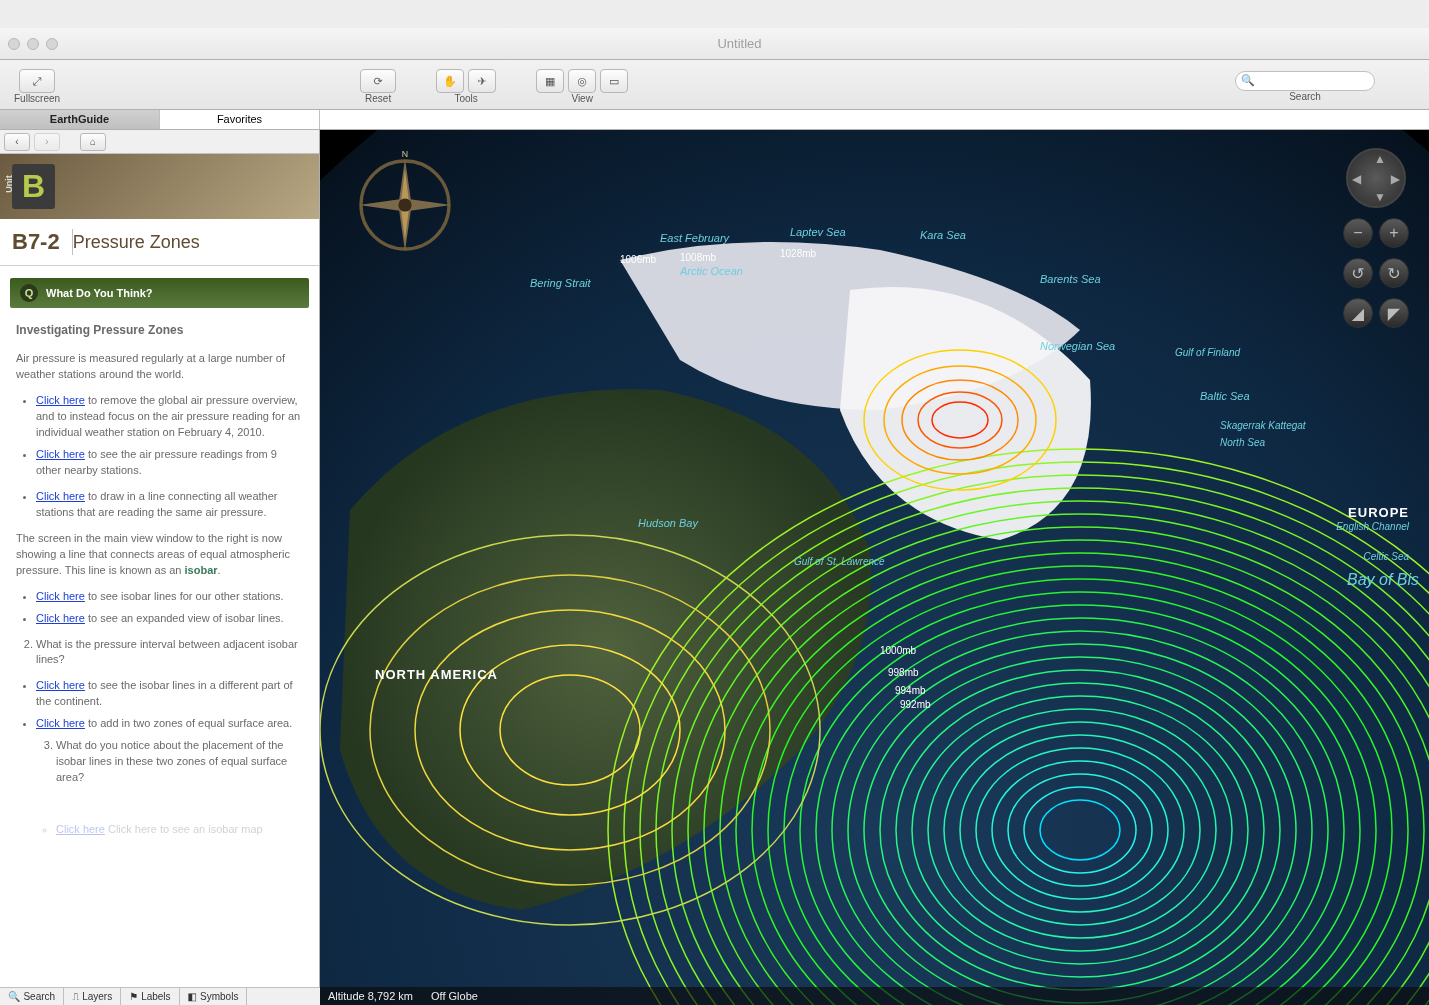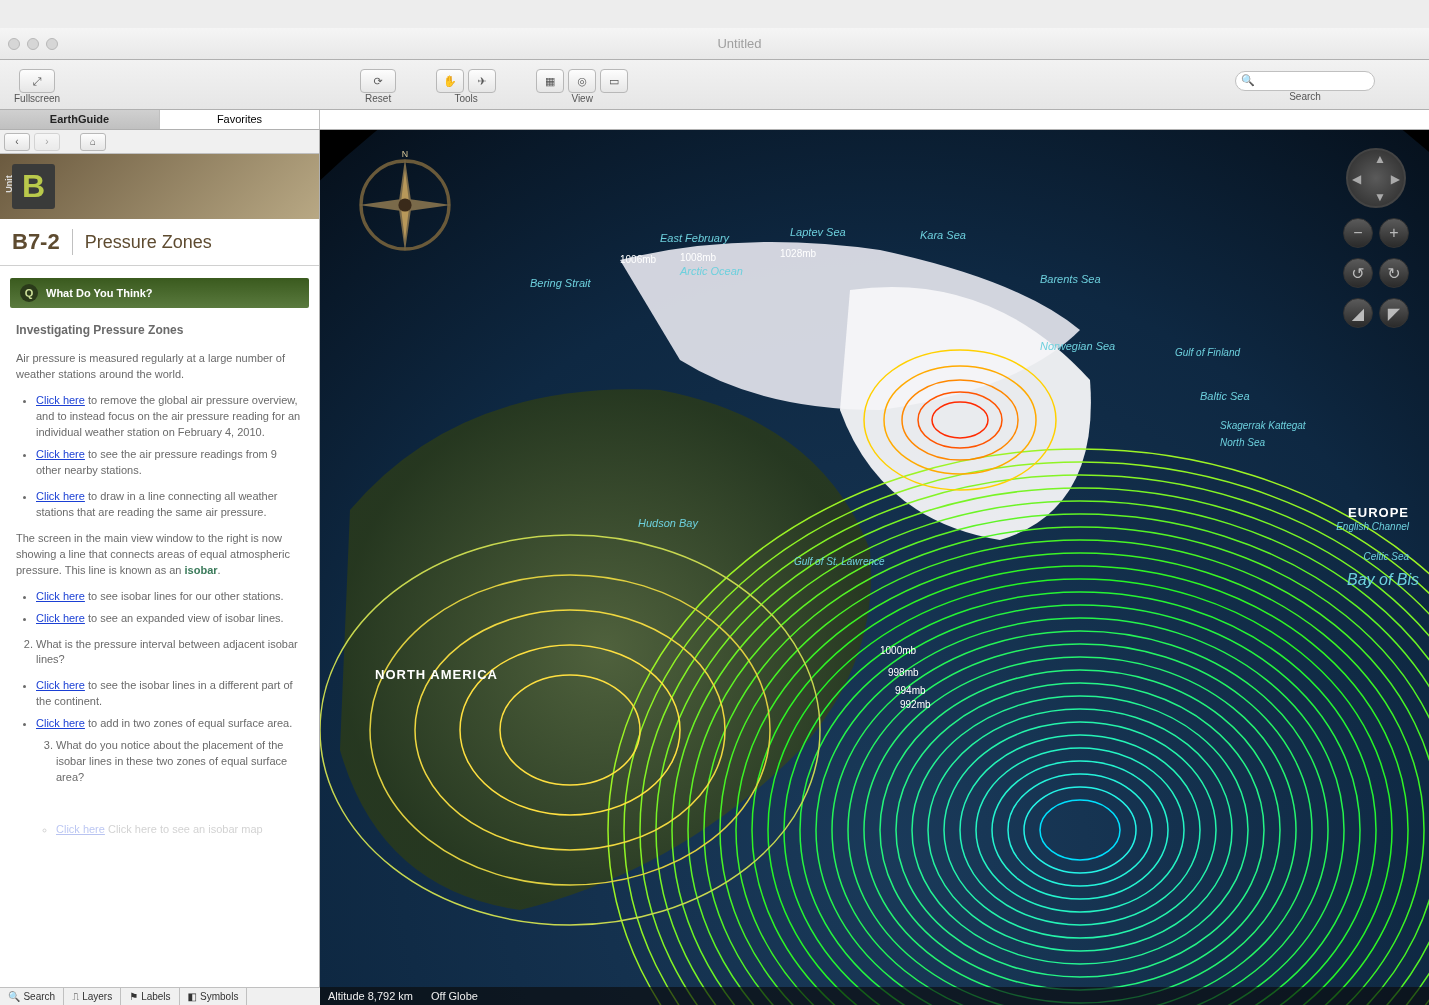--- a/index.html
+++ b/index.html
@@ -23,21 +23,21 @@
 .tab.active { background: linear-gradient(#d0d0d0,#c0c0c0); font-weight:bold; color:#222; }
 .content { display:flex; height: calc(1005px - 22px - 50px - 20px - 18px); }
 .sidebar { width: 320px; background:#fff; border-right:1px solid #b0b0b0; display:flex; flex-direction:column; overflow:hidden; }
 .navrow { height: 24px; background:#f0f0f0; border-bottom:1px solid #c0c0c0; display:flex; align-items:center; padding:0 4px; gap:4px;}
 .navbtn { width:26px; height:18px; background:linear-gradient(#fdfdfd,#e6e6e6); border:1px solid #b8b8b8; border-radius:3px; display:flex; align-items:center; justify-content:center; cursor:pointer; font-size:10px; color:#555;}
 .banner { background: linear-gradient(135deg,#6b5a3f,#b8a884); color:#fff; padding:10px 12px; display:flex; align-items:center; gap:10px; }
 .unitb { background:#3a3b3a; color:#b9c94b; font-size:32px; font-weight:bold; padding:4px 10px; border-radius:3px; position:relative; }
 .unitb::before { content:"Unit"; position:absolute; left:-12px; top:50%; transform:rotate(-90deg) translateX(8px); font-size:9px; color:#ddd; }
 .bannertext .bt1 { font-weight:bold; font-size:13px; }
 .bannertext .bt2, .bannertext .bt3 { font-size:10px; color:#e8e0cc; }
-.secnum { display:flex; align-items:center; border-bottom:1px solid #d0d0d0; padding:10px 12px; gap:12px; }
+.secnum { display:flex; align-items:center; border-bottom:1px solid #d0d0d0; padding:10px 12px; }
 .secnum .num { font-size:22px; font-weight:bold; color:#5e4b30; border-right:1px solid #c0c0c0; padding-right:12px; }
 .secnum .title2 { font-size:18px; color:#5e4b30; }
 .q-bar { background: linear-gradient(#3a5a1e,#5a7a3e); color:#fff; font-weight:bold; padding:6px 10px; display:flex; align-items:center; gap:8px; margin:12px 10px 0 10px; border-radius:2px;}
 .q-bar .qcirc { width:18px;height:18px;border-radius:50%;background:#2a3a1a;display:flex;align-items:center;justify-content:center;color:#cde09a;font-size:11px;}
 .bodytext { padding: 14px 16px; color:#6a6a6a; font-size:11px; line-height:1.45; overflow-y:auto; flex:1;}
 .bodytext h4 { color:#6a6a6a; font-size:12px; font-weight:bold; margin-bottom:12px;}
 .bodytext p { margin-bottom:10px; }
 .bodytext ul, .bodytext ol { margin:0 0 10px 20px; }
 .bodytext li { margin-bottom:6px; }
 .bodytext ol > li > ol { list-style-type: lower-alpha; margin-top:6px;}

